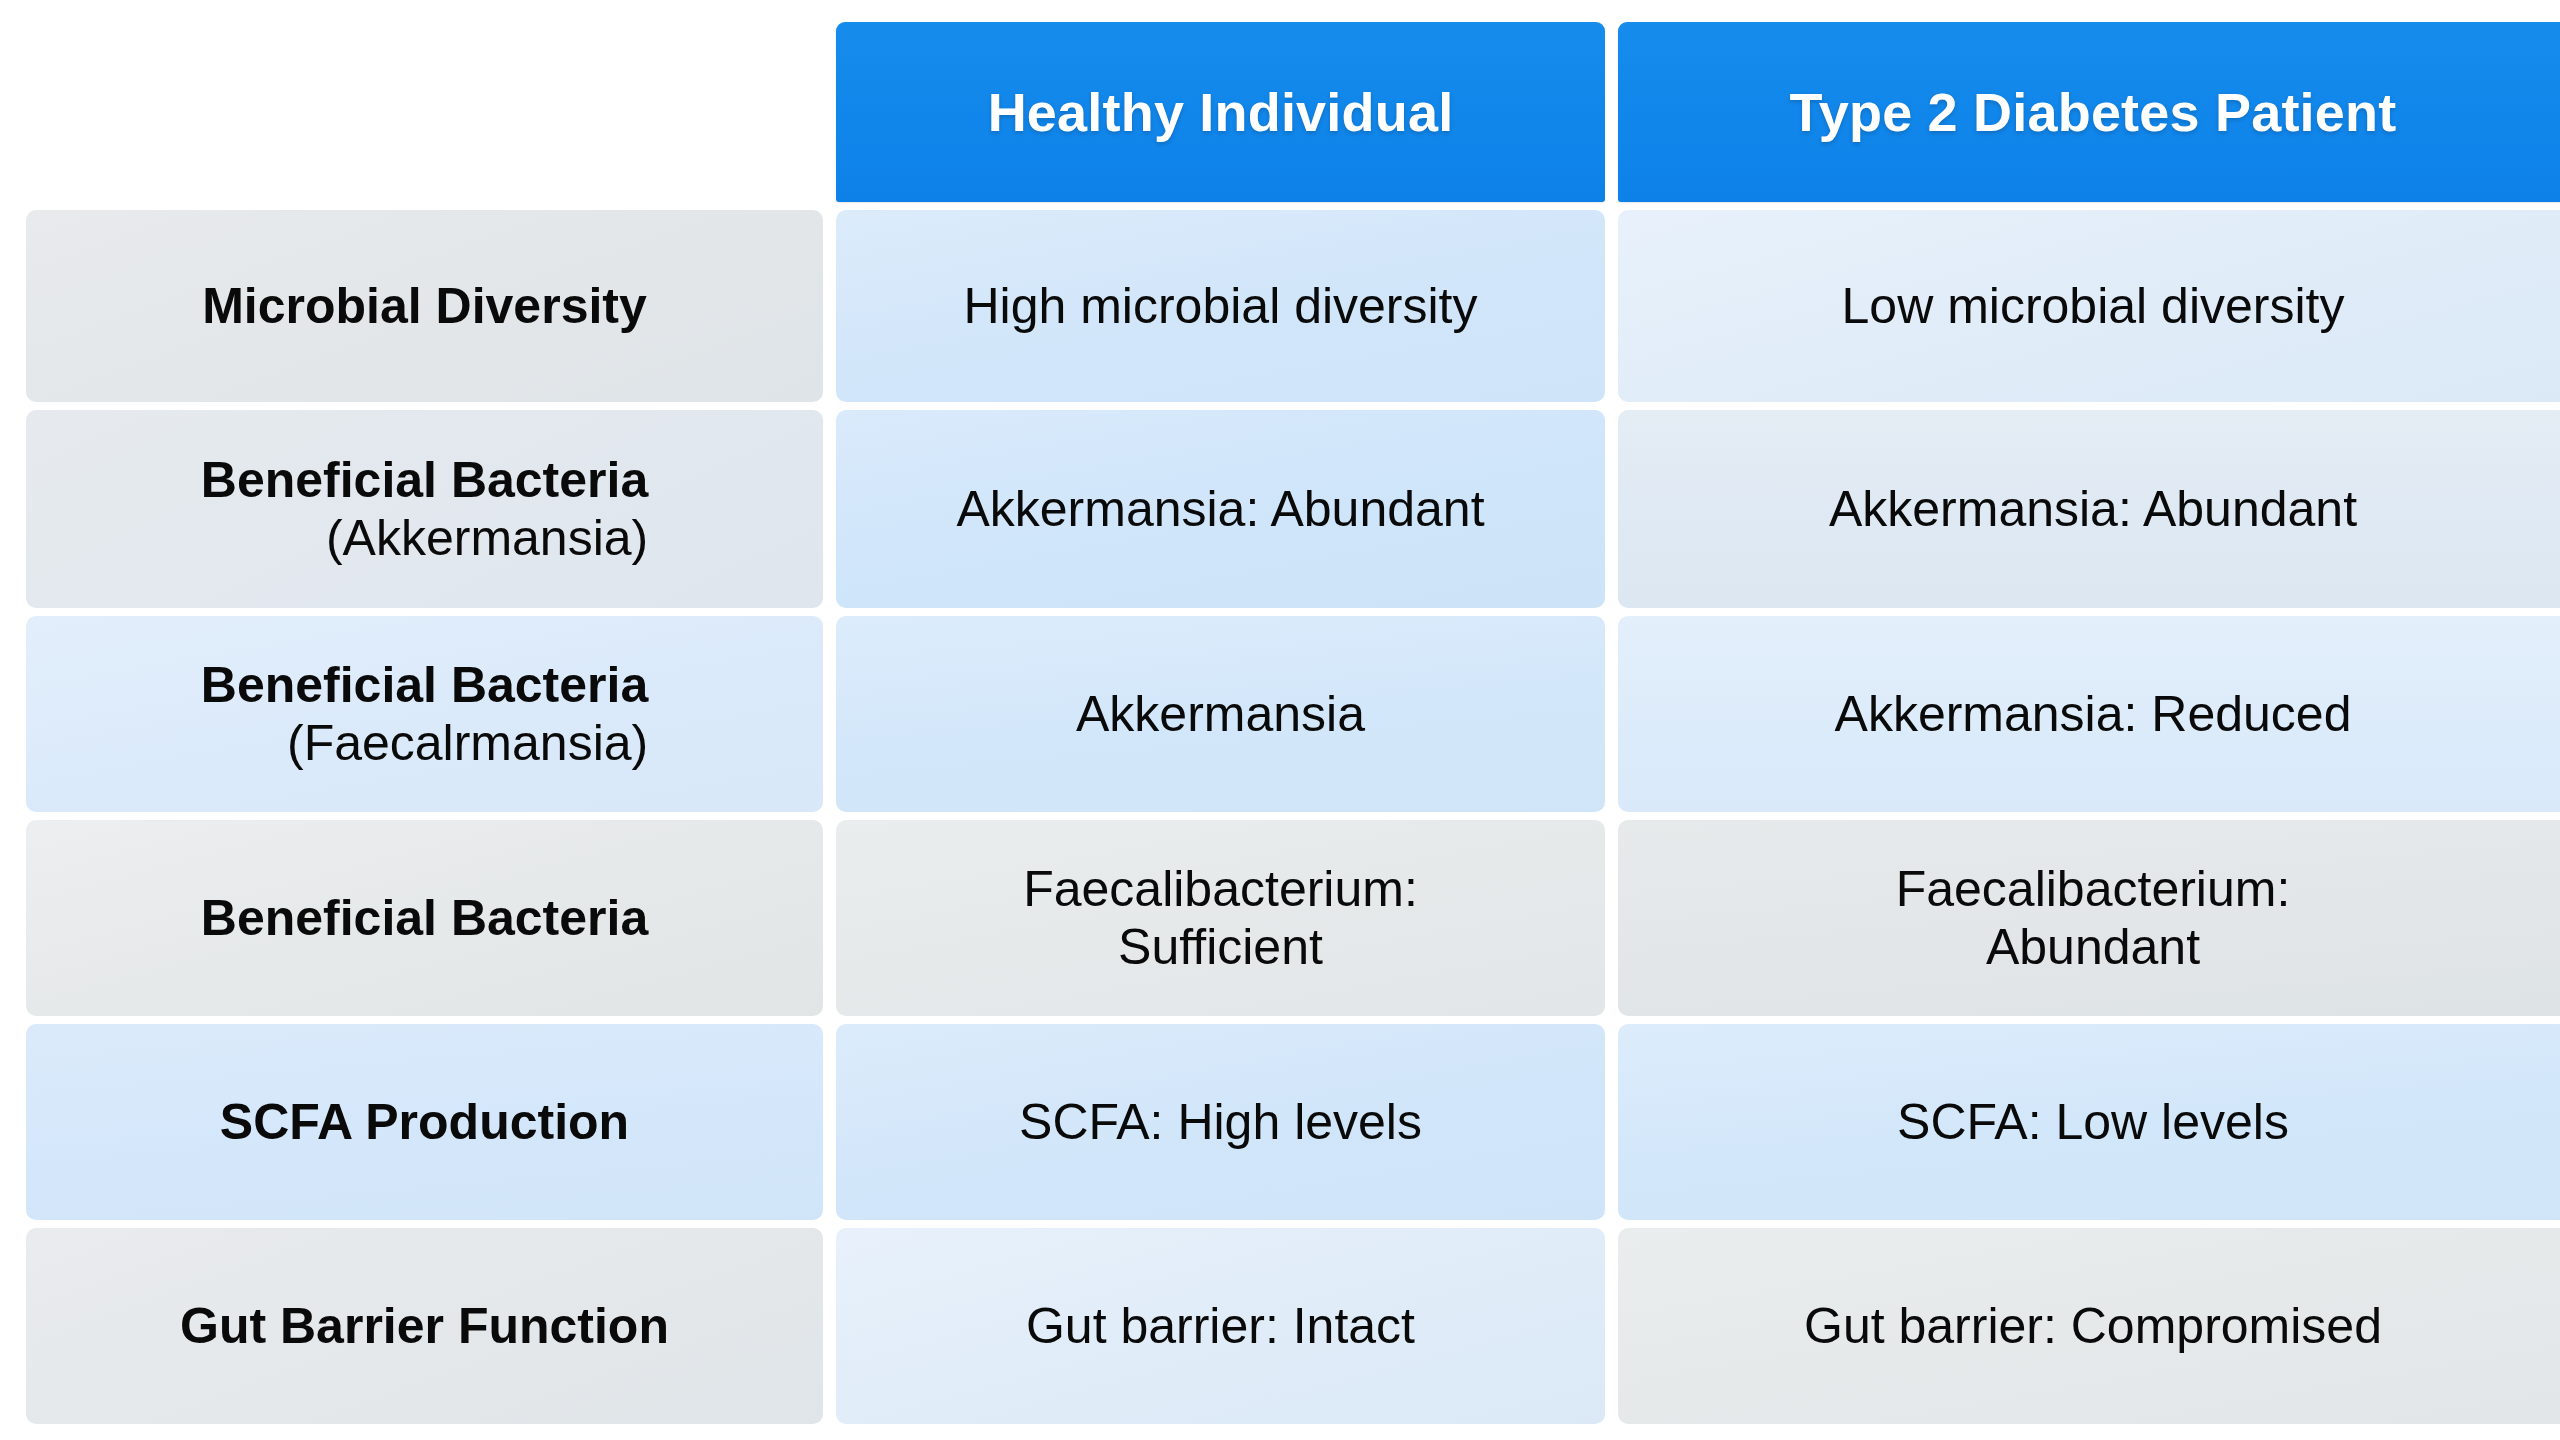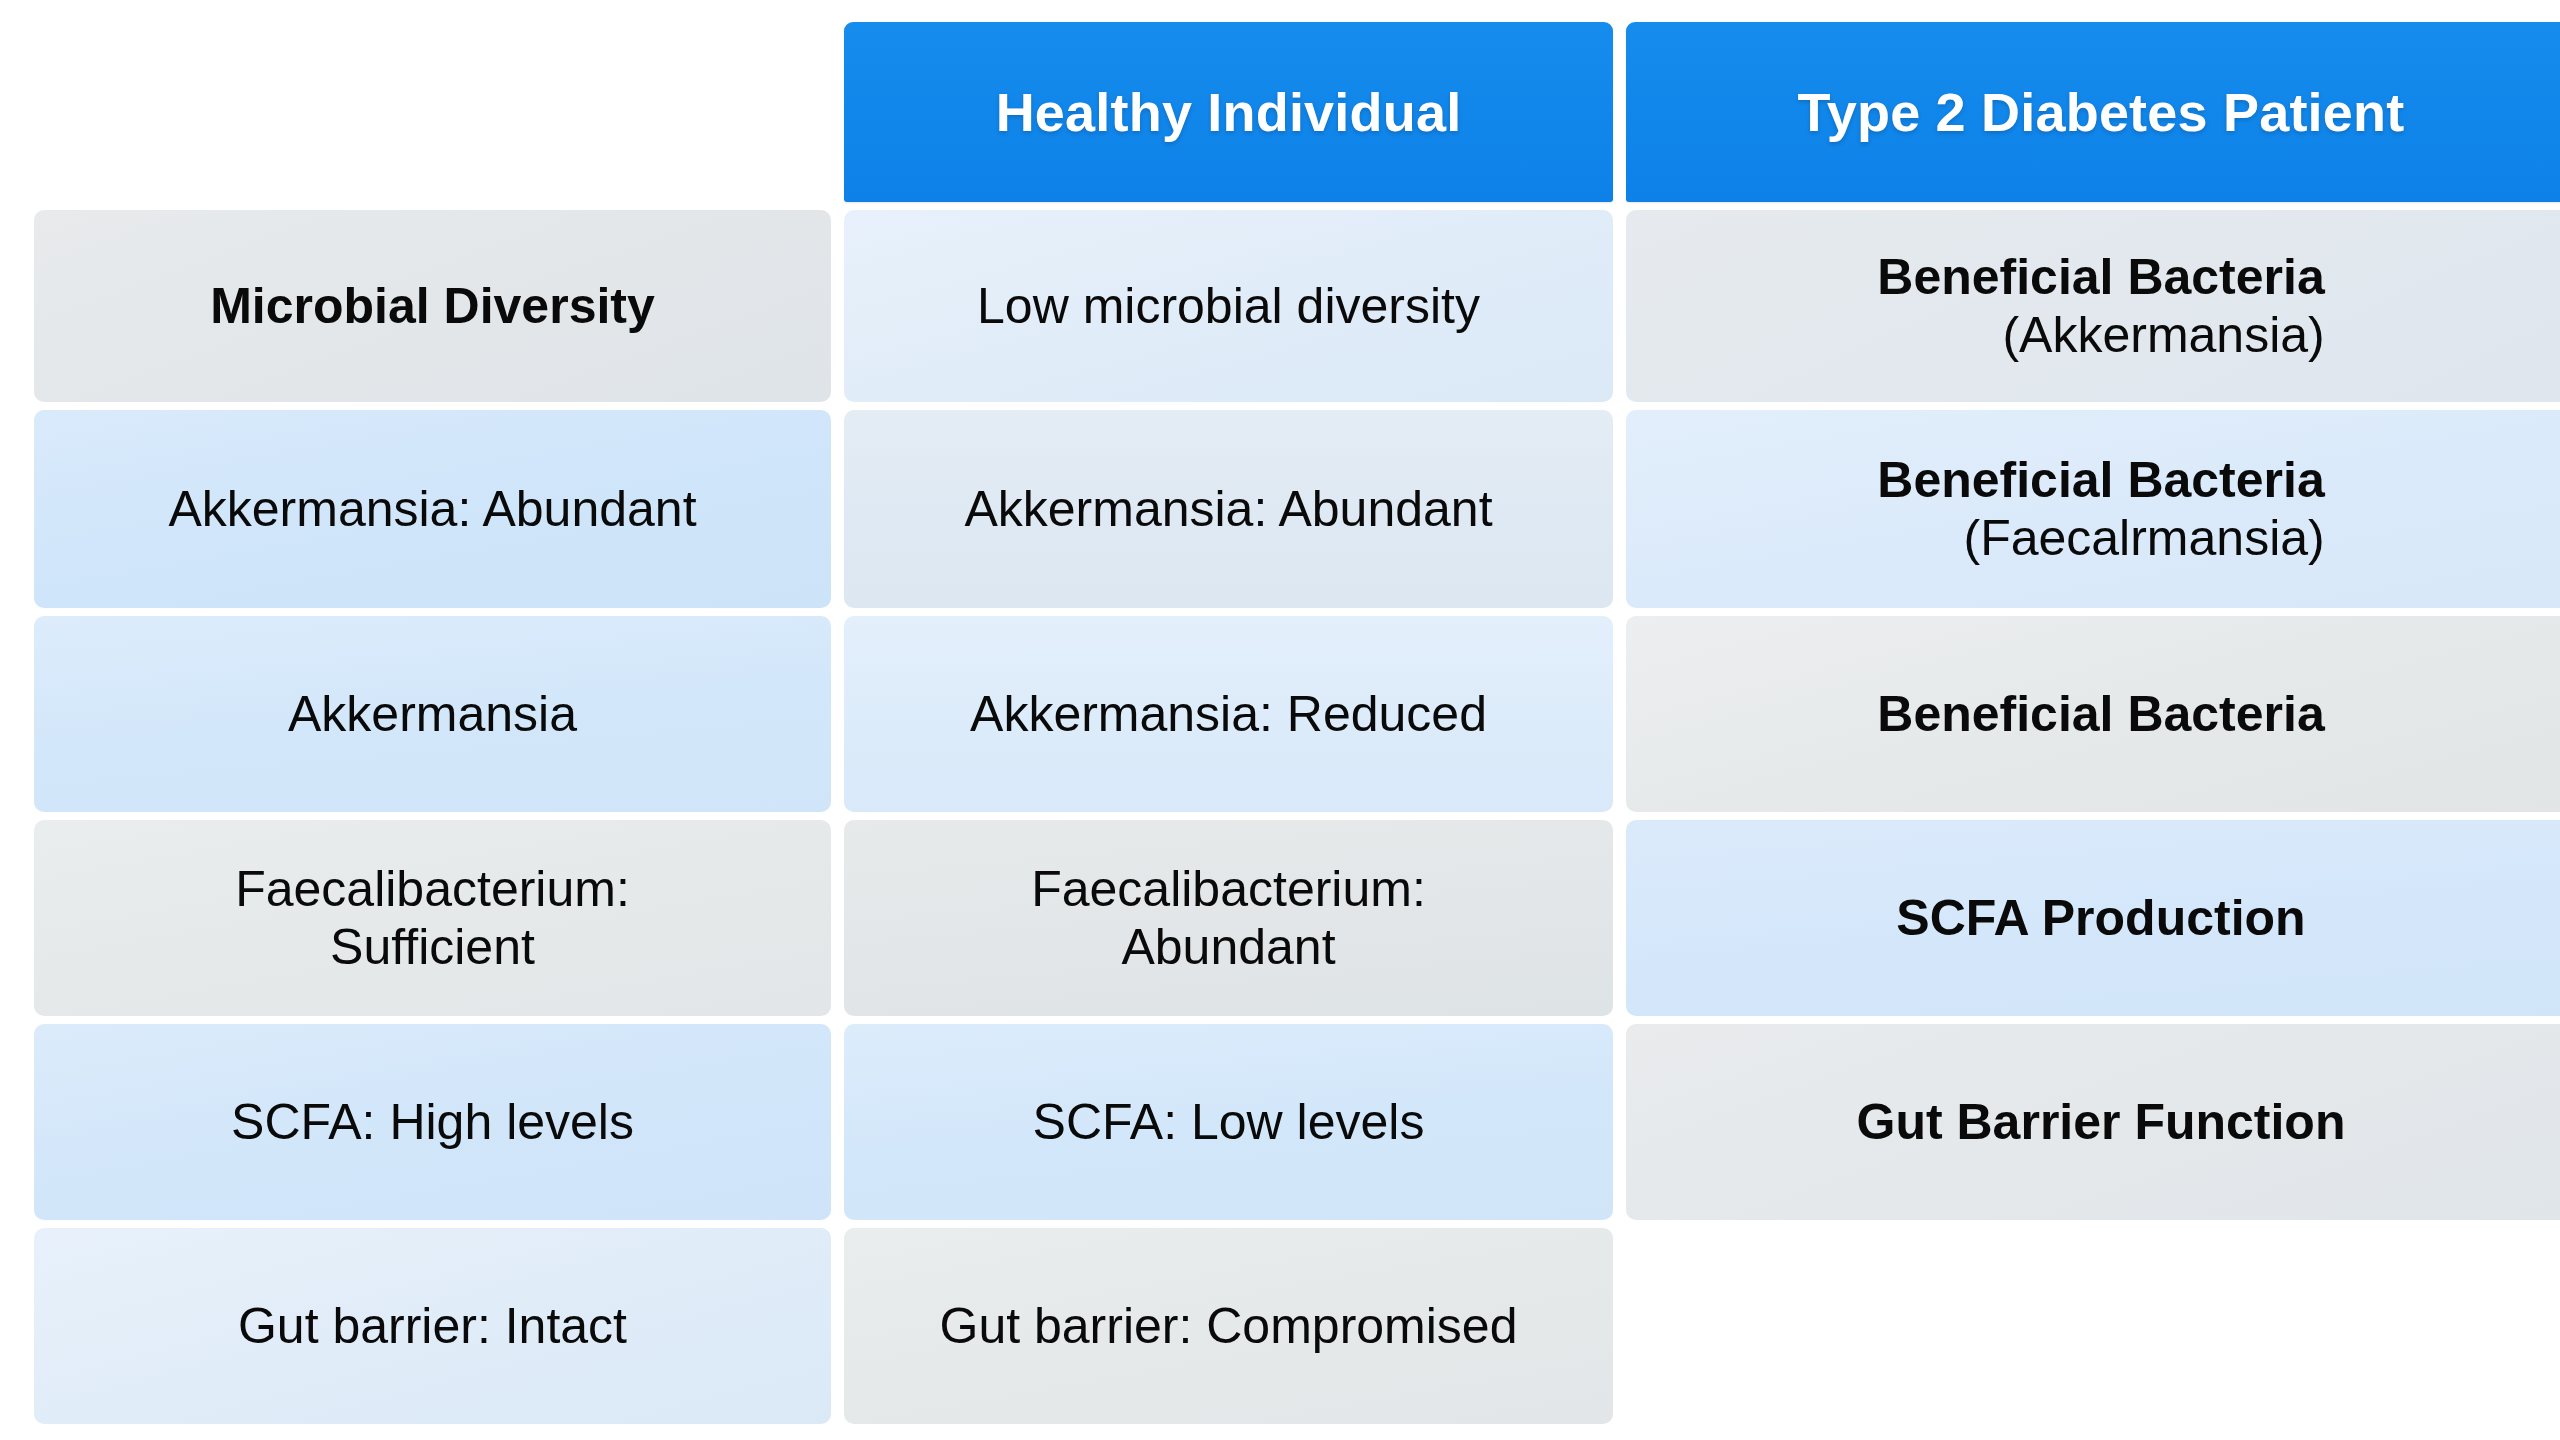--- a/index.html
+++ b/index.html
@@ -13,21 +13,21 @@
     overflow: hidden;
     font-family: "Liberation Sans", sans-serif;
     -webkit-font-smoothing: antialiased;
   }
 
   #comparison-table {
     position: relative;
     width: 2560px;
     height: 1440px;
     box-sizing: border-box;
-    padding: 22px 22px 24px 34px;
+    padding: 22px 22px 24px 26px;
     background: #ffffff;
   }
 
   .table-grid {
     display: grid;
     grid-template-columns: 800 fr;
     grid-template-columns: 797px 769px 950px;
     grid-template-rows: 180px 192px 198px 196px 196px 196px 196px;
     column-gap: 13px;
     row-gap: 8px;
@@ -102,20 +102,21 @@
 <div id="comparison-table">
   <div class="table-grid">
 
     <div class="header-spacer"></div>
     <div class="header-cell">Healthy Individual</div>
     <div class="header-cell">Type 2 Diabetes Patient</div>
 
     <div class="cell label tint-grey">
       <span class="line">Microbial Diversity</span>
     </div>
+    <div class="cell tint-blue1">High microbial diversity</div>
     <div class="cell tint-ice">Low microbial diversity</div>
 
     <div class="cell label tint-greyb">
       <div>
         <span class="line">Beneficial Bacteria</span>
         <span class="sub">(Akkermansia)</span>
       </div>
     </div>
     <div class="cell tint-blue2">Akkermansia: Abundant</div>
     <div class="cell tint-greyblue">Akkermansia: Abundant</div>

